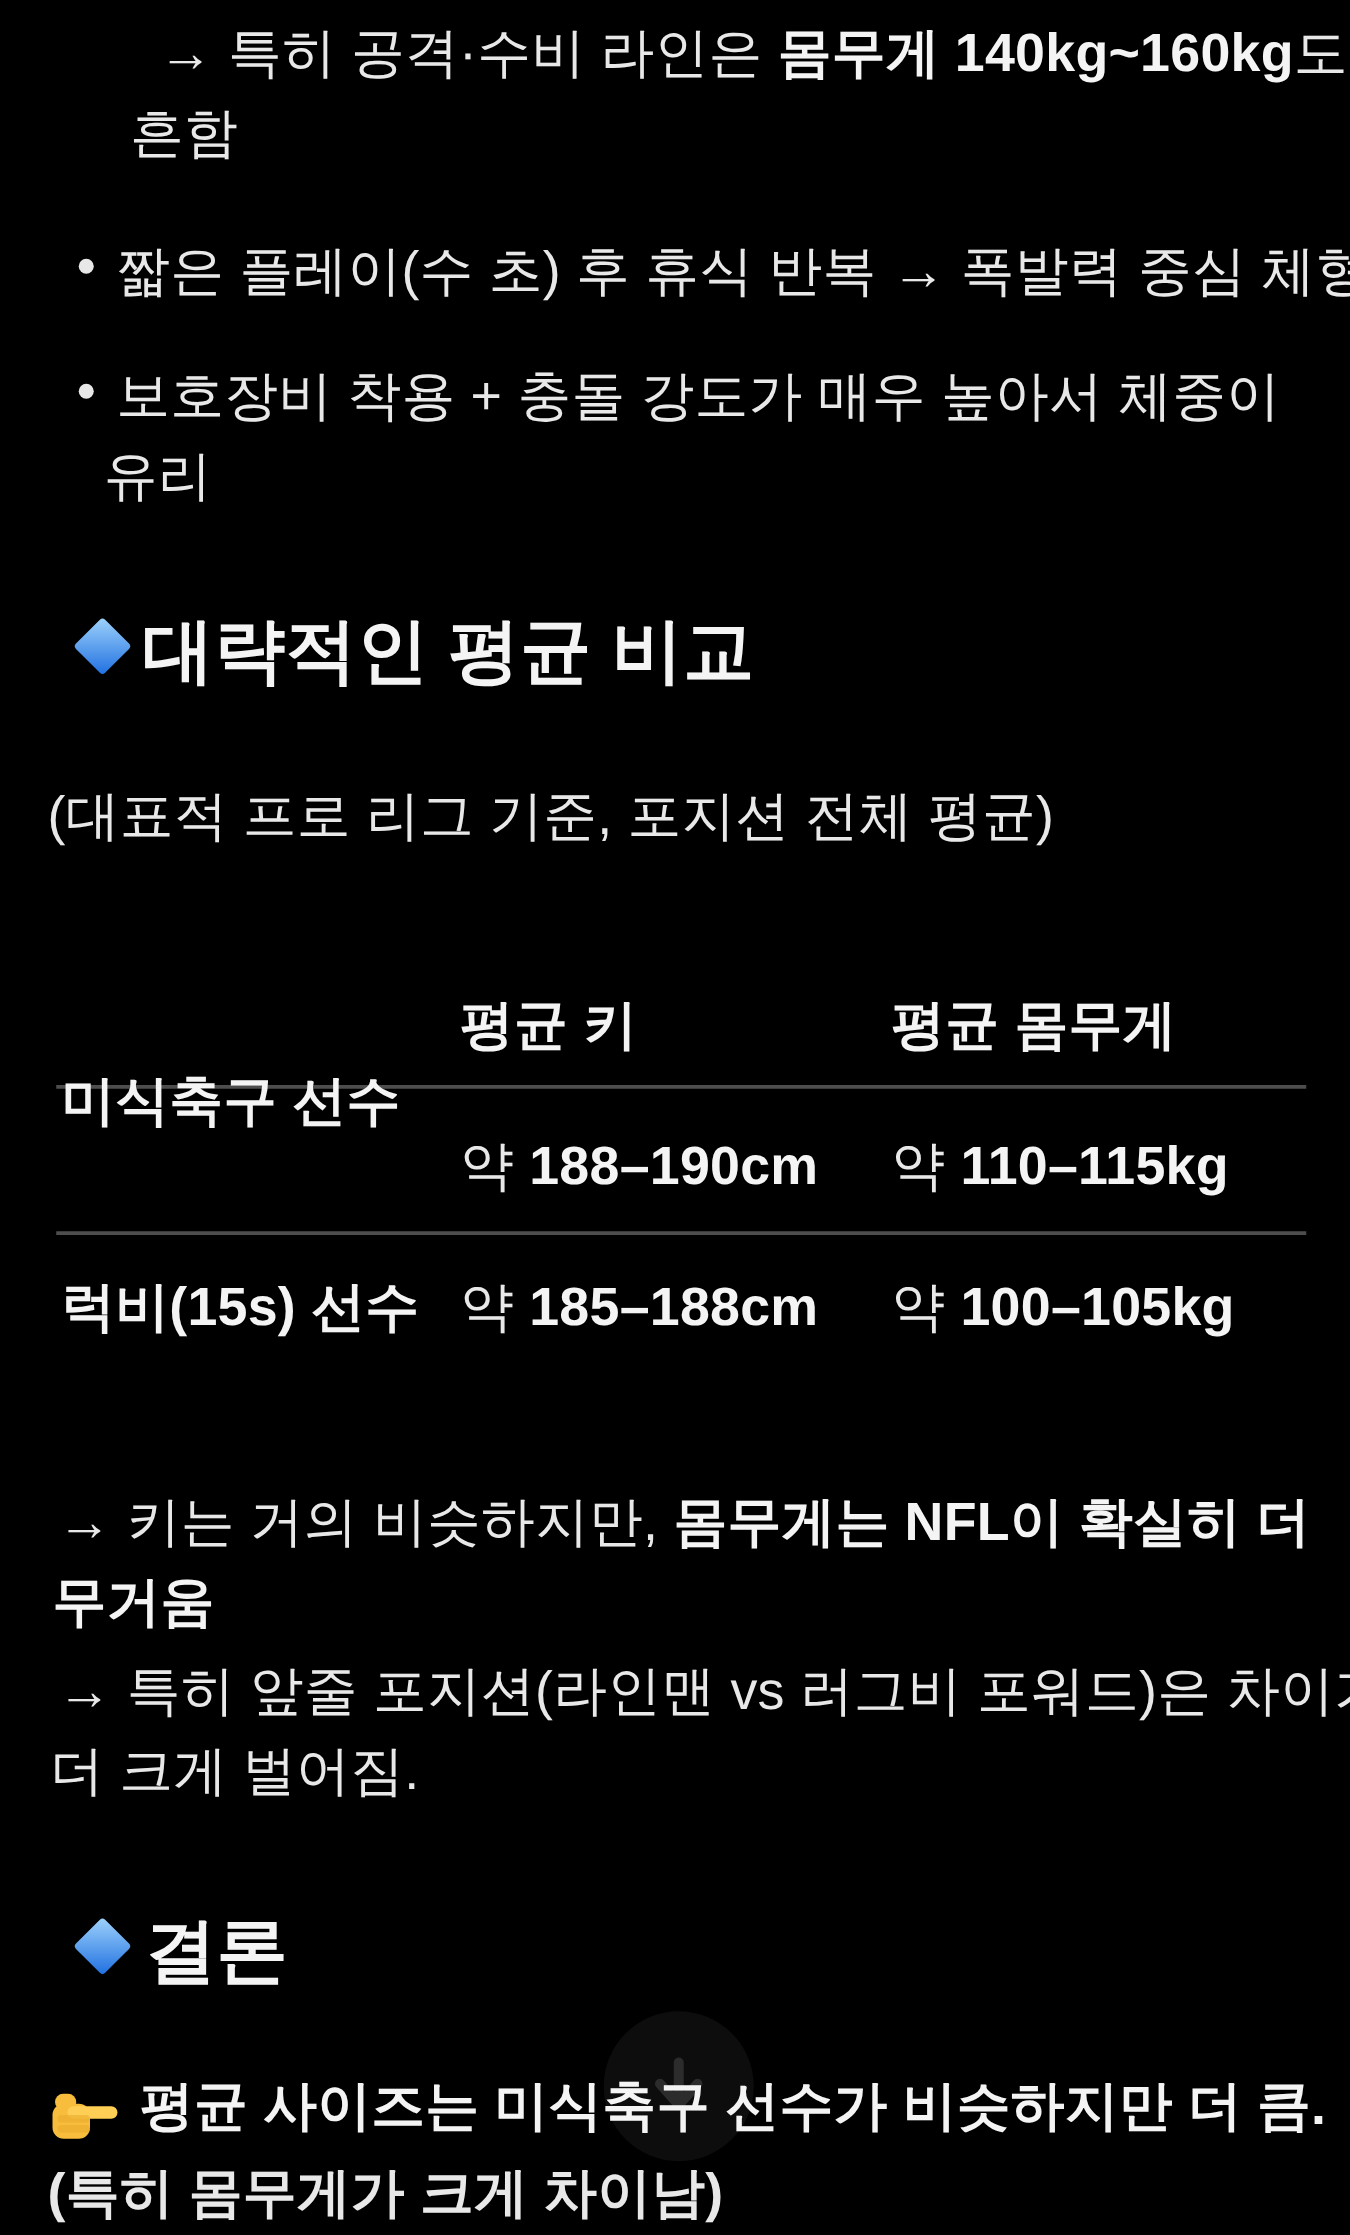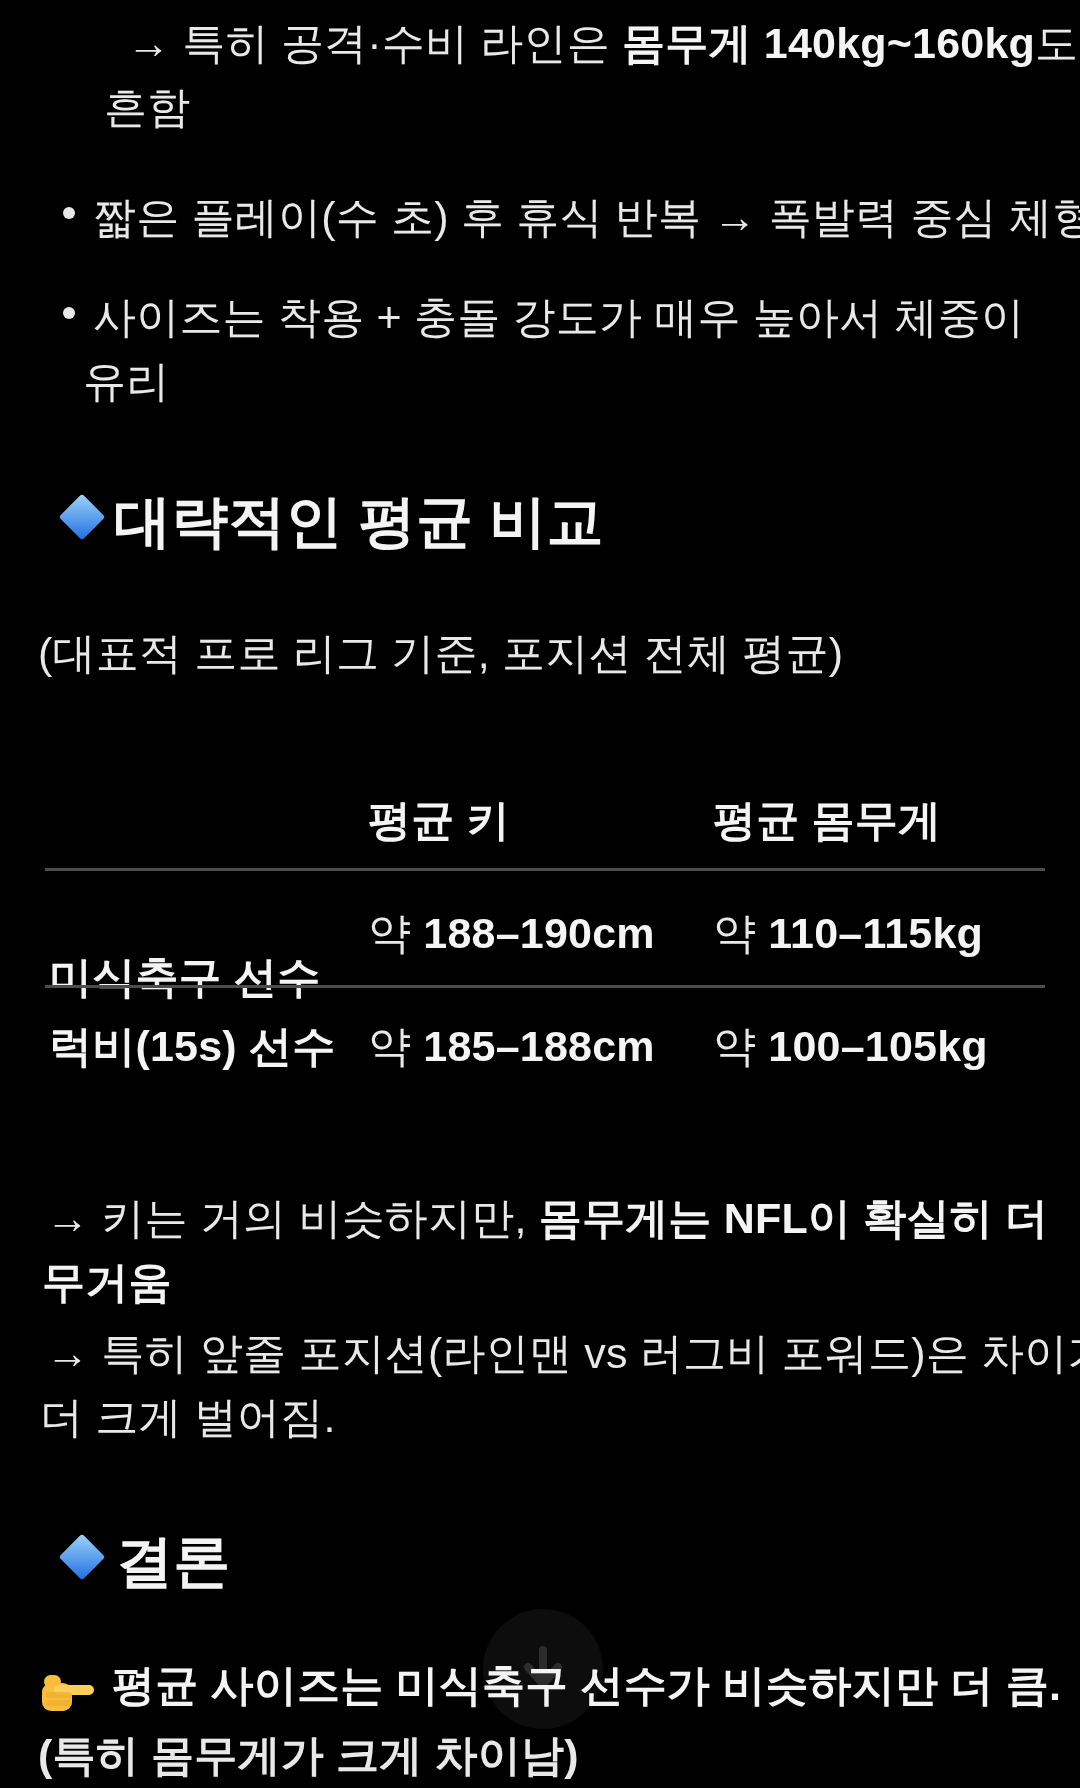--- a/index.html
+++ b/index.html
@@ -60,21 +60,21 @@
 
     <div class="line" style="top:18px;left:116px;margin-left:11px;">
       <span>→ 특히 공격·수비 라인은 </span><span class="b">몸무게 140kg~160kg</span><span>도</span>
     </div>
     <div class="line" style="top:82px;left:104px;">흔함</div>
 
     <span class="dot" style="left:63px;top:207px;"></span>
     <div class="line" style="top:192px;left:93px;">짧은 플레이(수 초) 후 휴식 반복 → 폭발력 중심 체형</div>
 
     <span class="dot" style="left:63px;top:307px;"></span>
-    <div class="line" style="top:292px;left:93px;">사이즈는 착용 + 충돌 강도가 매우 높아서 체중이</div>
+    <div class="line" style="top:292px;left:93px;">보호장비 착용 + 충돌 강도가 매우 높아서 체중이</div>
     <div class="line" style="top:356px;left:83px;text-align:center;">유리</div>
 
     <svg class="diamond" style="left:57px;top:492px;" viewBox="0 0 50 50">
       <defs>
         <linearGradient id="dg1" x1="0" y1="0" x2="1" y2="1">
           <stop offset="0" stop-color="#9fd3fb"></stop>
           <stop offset="1" stop-color="#1f6fe0"></stop>
         </linearGradient>
       </defs>
       <rect x="8.5" y="8.5" width="33" height="33" rx="3" fill="url(#dg1)" transform="rotate(45 25 25)"></rect>
@@ -82,21 +82,21 @@
     <div class="line h" style="top:487px;left:114px;">대략적인 평균 비교</div>
 
     <div class="line" style="top:628px;left:38px;">(대표적 프로 리그 기준, 포지션 전체 평균)</div>
 
     <div class="line b" style="top:795px;left:368px;">평균 키</div>
     <div class="line b" style="top:795px;left:713px;">평균 몸무게</div>
 
     <div class="rule" style="top:868px;"></div>
 
     <div>
-      <div class="line b" style="top:952px;left:49px;">미식축구 선수</div>
+      <div class="line b" style="top:856px;left:49px;">미식축구 선수</div>
       <div class="line" style="top:908px;left:368px;text-align:center;">
         <span>약 </span><span class="b">188–190cm</span>
       </div>
       <div class="line" style="top:908px;left:713px;">
         <span>약 </span><span class="b">110–115kg</span>
       </div>
     </div>
 
     <div class="rule" style="top:985px;"></div>
 

